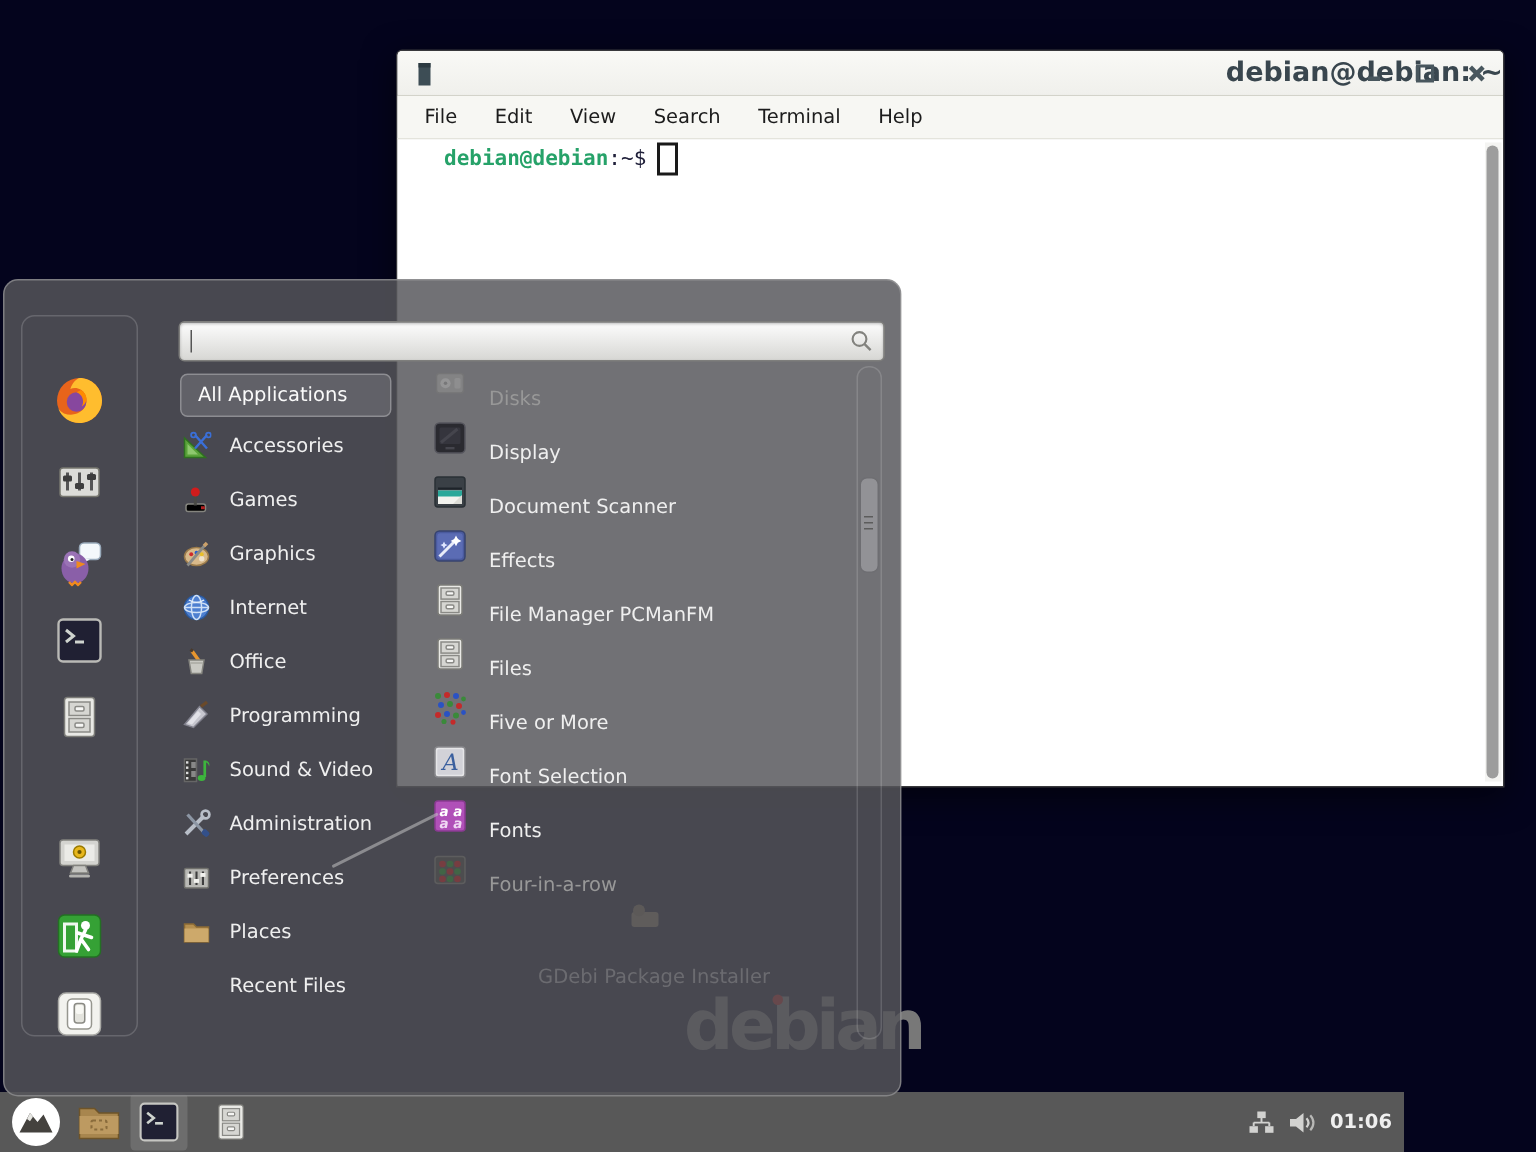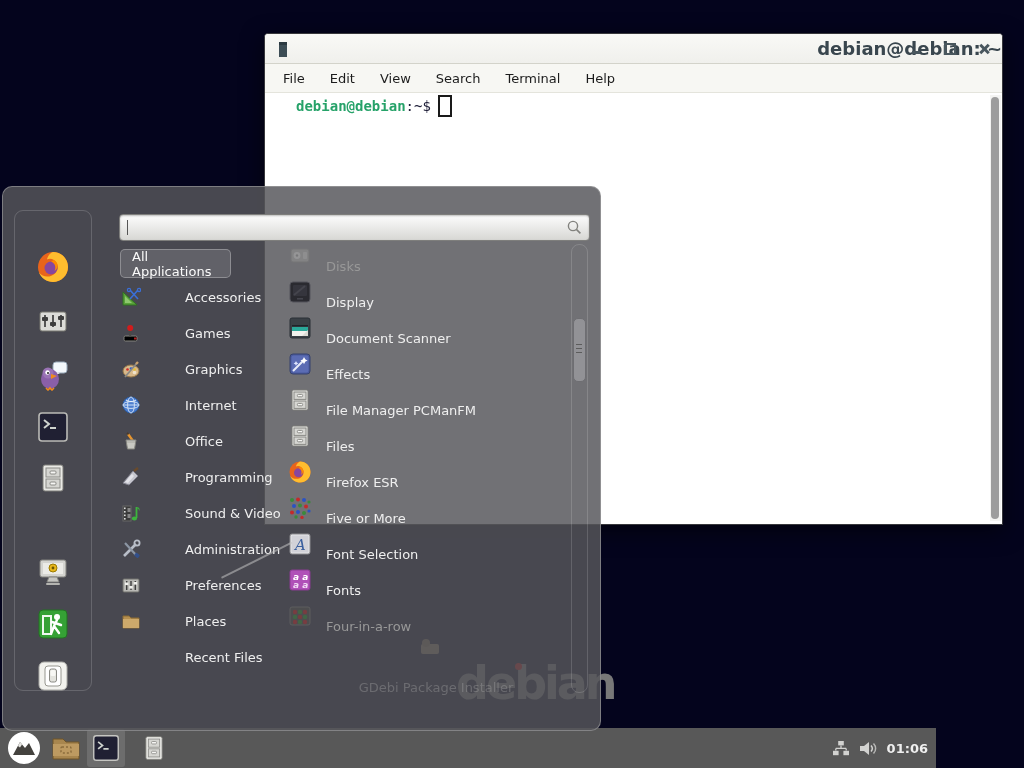--- a/index.html
+++ b/index.html
@@ -66,25 +66,25 @@
   .fav-btn svg{width:32px;height:32px;display:block;}
   .searchbox{position:absolute;left:116px;top:27px;width:469px;height:25px;
     background:linear-gradient(#fdfdfd,#d7d7d4);
     border:1px solid #7e7e7c;border-radius:4px;
     box-shadow:inset 0 1px 2px rgba(0,0,0,.25);}
   .searchbox input{position:absolute;left:6px;top:2px;width:430px;height:19px;border:none;outline:none;
     background:transparent;font-size:13px;color:#333;padding:0;}
   .search-caret{position:absolute;left:7px;top:5px;width:1px;height:15px;background:#555;}
   .search-mag{position:absolute;right:6px;top:4px;}
   .categories{position:absolute;left:117px;top:92px;width:145px;}
-  .cat-selected{position:absolute;left:117px;top:62px;width:111px;height:29px;
+  .cat-selected{position:absolute;left:117px;top:62px;width:141px;height:29px;
     background:rgba(255,255,255,.14);border:1px solid rgba(255,255,255,.28);
     border-radius:5px;display:flex;align-items:center;padding-left:11px;
     font-size:13px;color:#fafafa;cursor:default;box-sizing:border-box;}
-  .cat-row{height:36px;display:flex;align-items:center;font-size:13px;cursor:default;gap:32px;}
+  .cat-row{height:36px;display:flex;align-items:center;font-size:13px;cursor:default;}
   .cat-ic{width:22px;height:22px;display:flex;align-items:center;justify-content:center;flex:none;}
   .cat-row span{margin-left:11px;white-space:nowrap;}
   .apps{position:absolute;left:284px;top:51px;width:285px;}
   .app-row{height:36px;display:flex;align-items:center;font-size:13px;cursor:default;}
   .app-ic{width:26px;height:26px;flex:none;display:flex;align-items:center;justify-content:center;}
   .app-row span{margin-left:13px;white-space:nowrap;margin-top:20px;}
   .app-dim{color:#989898;}
   .app-dim .app-ic{opacity:.45;}
   .app-faded{color:rgba(160,160,160,.4);flex-direction:column;}
   .app-faded .app-ic{opacity:.18;}
@@ -437,31 +437,20 @@
         <rect x="6" y="4" width="12" height="7.4" fill="#d6d6d2" stroke="#8a8a86"></rect>
         <rect x="9.4" y="6.4" width="5.2" height="2.4" rx="1" fill="#f6f6f4" stroke="#8a8a86"></rect>
         <rect x="6" y="13" width="12" height="7.4" fill="#d6d6d2" stroke="#8a8a86"></rect>
         <rect x="9.4" y="15.4" width="5.2" height="2.4" rx="1" fill="#f6f6f4" stroke="#8a8a86"></rect>
       </svg>
         </i>
       <span>Files</span>
     </div>
     <div class="app-row">
       <i class="app-ic">
-          <svg width="24" height="24" viewBox="0 0 32 32">
-        <circle cx="16" cy="16" r="14" fill="#e8641b"></circle>
-        <path d="M16 2C24 2 30 8 30 16S24 30 16 30C10 30 5 26.4 3 21.2 6.6 26 14 26.4 18.3 22.2 22.3 18.2 21.5 12 17.3 9.2 14.8 7.6 12.3 7.8 10.5 8.7 11.7 4.8 13.8 2.8 16 2Z" fill="#ffbd2e"></path>
-        <circle cx="14" cy="17" r="6" fill="#7542b5" opacity=".85"></circle>
-        <path d="M14 10.8c3.8 1.4 5.2 5.7 3.3 9 3.8-1.9 4.3-7.6-.5-10.4z" fill="#ff8a00"></path>
-      </svg>
-        </i>
-      <span>Firefox ESR</span>
-    </div>
-    <div class="app-row">
-      <i class="app-ic">
           <svg width="24" height="24" viewBox="0 0 24 24">
         <circle cx="4" cy="4" r="2" fill="#3a8a3a"></circle>
             <circle cx="10" cy="3.4" r="2" fill="#c42a2a"></circle>
         <circle cx="16" cy="4" r="2" fill="#2a52c4"></circle>
             <circle cx="21" cy="6" r="1.6" fill="#3a8a3a"></circle>
         <circle cx="6" cy="10" r="2" fill="#2a52c4"></circle>
             <circle cx="12" cy="9.4" r="2" fill="#3a8a3a"></circle>
         <circle cx="18" cy="10.6" r="2" fill="#c42a2a"></circle>
         <circle cx="4" cy="16.6" r="2" fill="#c42a2a"></circle>
             <circle cx="10" cy="16" r="2" fill="#2a52c4"></circle>

